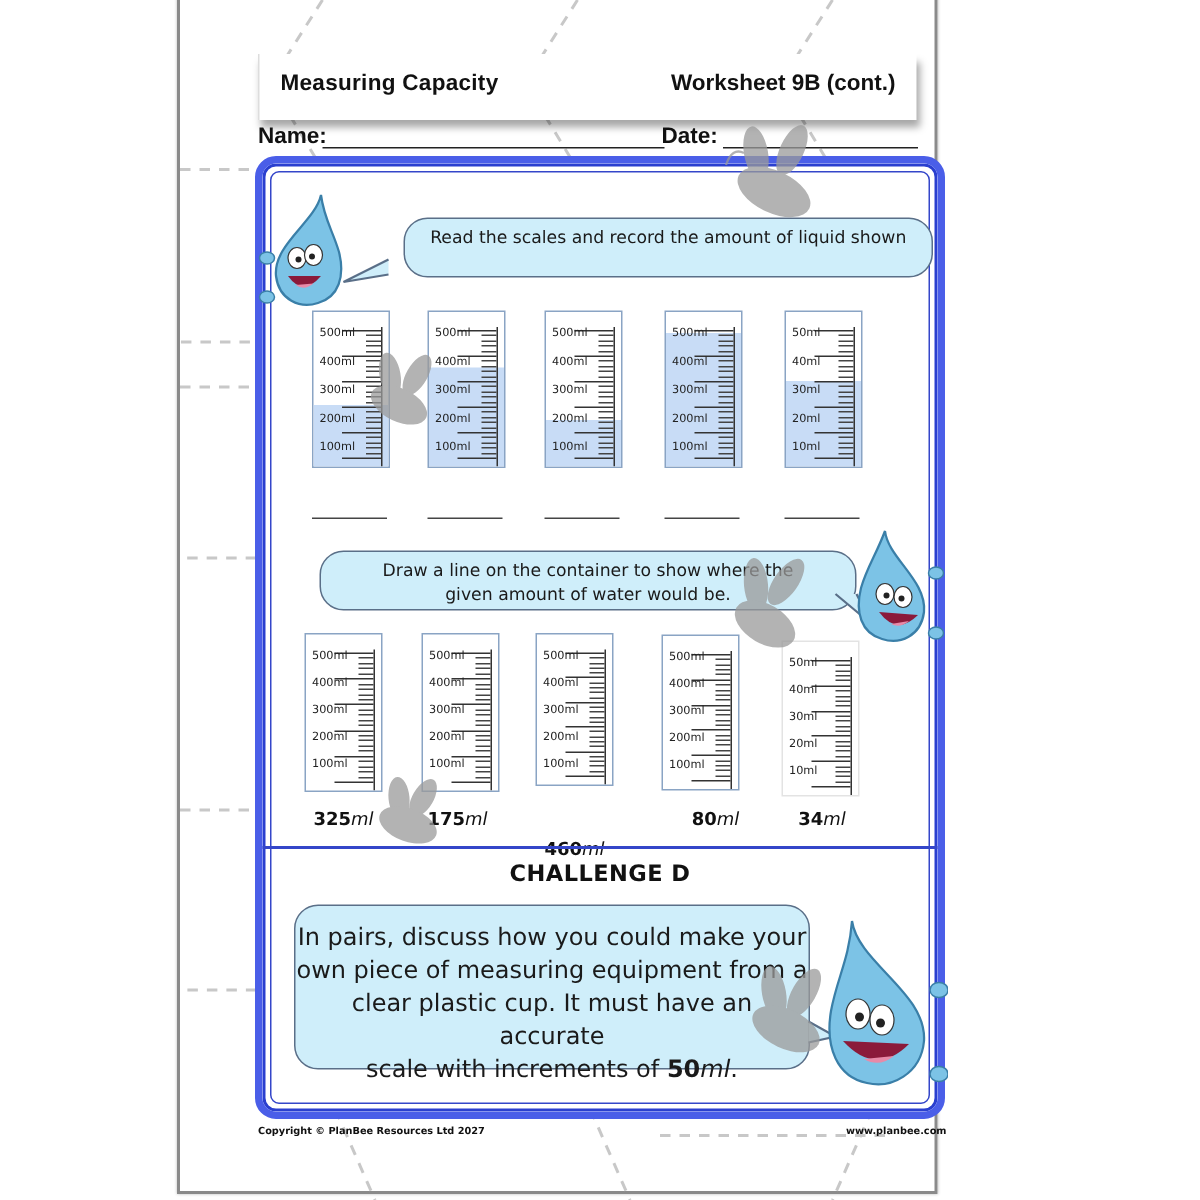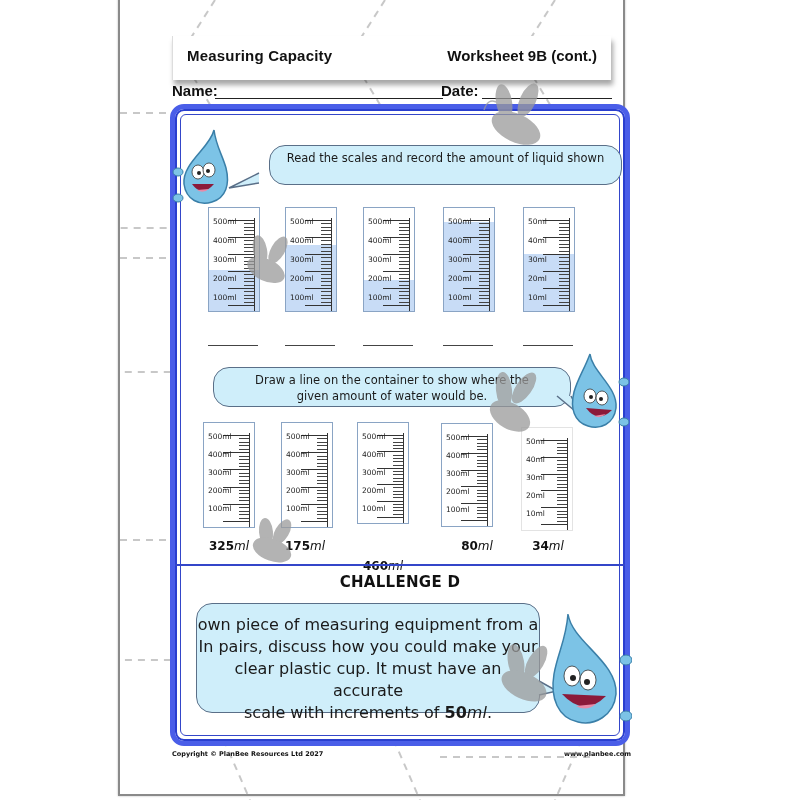--- a/index.html
+++ b/index.html
@@ -481,22 +481,22 @@
   <div class="amount" style="left:100px; top:430px;"><span>175</span><i>ml</i></div>
   <div class="amount" style="left:178px; top:430px;margin-top:20px;"><span>460</span><i>ml</i></div>
   <div class="amount" style="left:272px; top:430px;"><span>80</span><i>ml</i></div>
   <div class="amount" style="left:343px; top:430px;"><span>34</span><i>ml</i></div>
 
   <div class="divider"></div>
 
   <div class="challenge-title" style="top:464px;">CHALLENGE D</div>
 
   <div class="bubble bubble-d">
+    <div>In pairs, discuss how you could make your</div>
     <div>own piece of measuring equipment from a</div>
-    <div>In pairs, discuss how you could make your</div>
     <div>clear plastic cup. It must have an accurate</div>
     <div><span>scale with increments of </span><b>50</b><i>ml</i><span>.</span></div>
   </div>
   <svg class="bubble-tail" style="left:362px; top:570px;" width="22" height="22">
     <path d="M2,2 L20,12 L2,16" fill="#cfeefa" stroke="#5a6f88" stroke-width="1.5"></path>
   </svg>
 </div>
 
 <svg class="drop" style="left:172px; top:128px;" width="62" height="80" viewBox="0 0 62 80">
   <path d="M42,2 C38,20 10,35 12,56 C14,72 28,78 40,74 C54,70 58,56 54,40 C50,26 44,18 42,2 Z" fill="#7cc3e6" stroke="#3a7fa8" stroke-width="1.5"></path>

